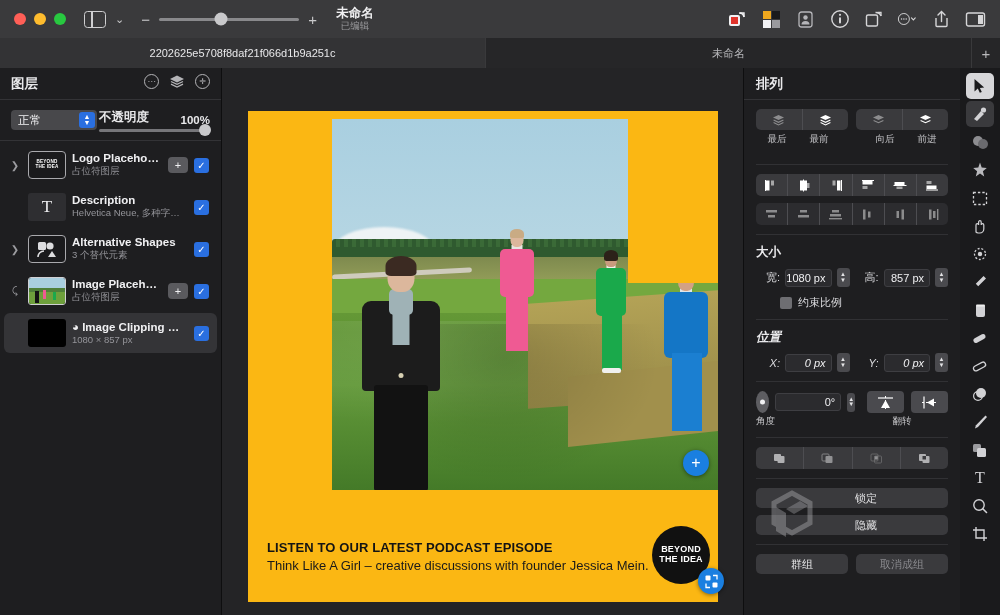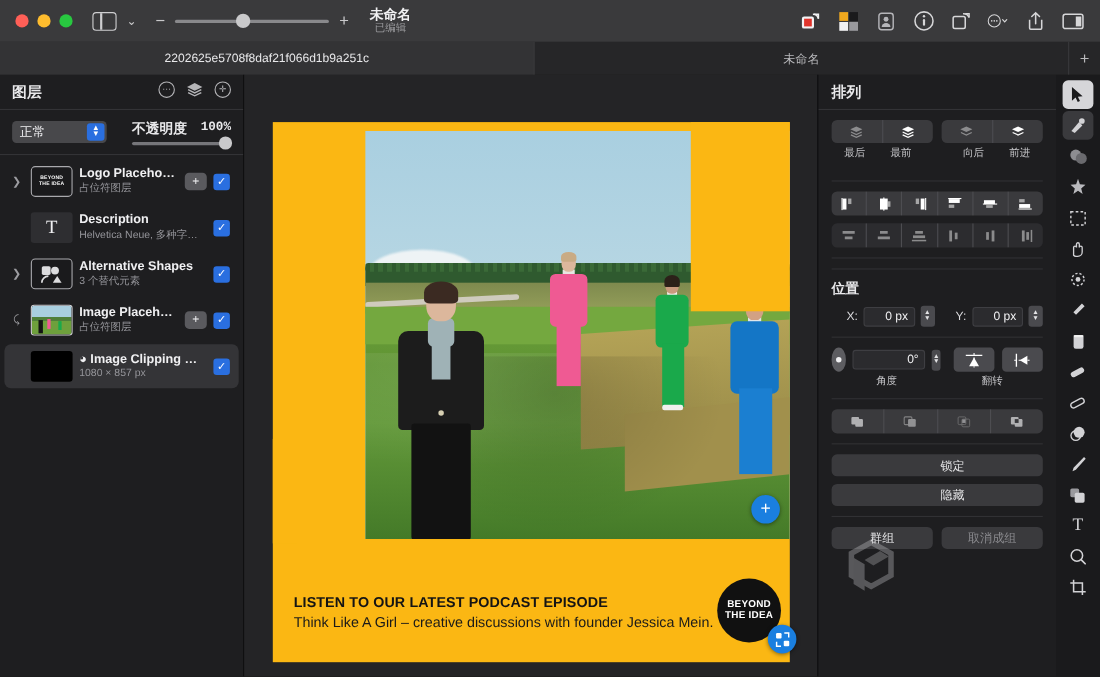--- a/index.html
+++ b/index.html
@@ -42,25 +42,25 @@
   .body { flex:1 1 auto; display:flex; min-height:0; }
 
   
   .left { width:222px; flex:0 0 222px; background:#1e1e20; border-right:1px solid #0e0e0f; display:flex; flex-direction:column; }
   .lp-head { height:31px; display:flex; align-items:center; padding:0 11px; justify-content:space-between; }
   .lp-title { font-size:13.5px; font-weight:bold; color:#e9e9eb; }
   .lp-icons { display:flex; gap:10px; }
   .circ { width:15px;height:15px;border:1.3px solid #b4b4b7;border-radius:50%; display:flex;align-items:center;justify-content:center;font-size:8px;color:#b4b4b7;}
   .sep { height:1px; background:#333336; }
 
-  .blendrow { height:40px; display:flex; align-items:center; padding:0 11px; gap:23px;}
+  .blendrow { height:40px; display:flex; align-items:center; padding:0 11px; gap:2px;}
   .select { position:relative; width:86px; height:20px; background:#48484b; border-radius:4px; display:flex; align-items:center; padding-left:7px; font-size:11.5px; color:#f0f0f2;}
   .select .sb { position:absolute; right:2px; top:2px; bottom:2px; width:16px; background:#2a6fe0; border-radius:3px; color:#fff; font-size:7px; display:flex;flex-direction:column;align-items:center;justify-content:center; line-height:.85;}
   .opwrap { flex:1; }
-  .oprow { display:flex; justify-content:space-between; align-items:flex-start;font-family:Liberation Mono, monospace; }
+  .oprow { display:flex; justify-content:space-between; align-items:flex-end; }
   .oplabel { font-size:12.5px; font-weight:bold; color:#e9e9eb;}
   .opval { font-size:11.5px; font-weight:bold; color:#e9e9eb;}
   .optrack { margin-top:3px; height:3px; background:#76767a; border-radius:2px; position:relative;}
   .opknob { position:absolute; right:-1px; top:50%; transform:translateY(-50%); width:12px;height:12px;border-radius:50%;background:#c9c9cb;}
 
   .layers { flex:1; overflow:hidden; padding-top:4px; }
   .lrow { display:flex; align-items:center; height:40px; padding:0 8px 0 4px; gap:6px; border-radius:6px; margin:0 4px 2px 4px;}
   .lrow.sel { background:#343437; }
   .disc { width:14px; font-size:10px; color:#9c9ca0; text-align:center; flex:0 0 14px;}
   .thumb { width:38px;height:28px;border-radius:3px;flex:0 0 38px; overflow:hidden; position:relative; background:#111;}
@@ -623,24 +623,45 @@
                 <rect x="4" y="1.5" width="2.5" height="10" fill="#fff"></rect>
                 <rect x="8" y="3" width="2.5" height="7" fill="#fff"></rect>
                 <rect x="12" y="1" width="1.4" height="11" fill="#fff"></rect>
               </svg>
             </div>
         </div>
       </div>
 
       <div class="hr"></div>
 
+      <div style="padding:0 12px;">
+        <div class="seclabel">大小</div>
+        <div class="fieldrow">
+          <span class="flab">宽:</span>
+          <div class="inp">1080 px</div>
+          <div class="stepper">
+              <span>▲</span>
+              <span>▼</span>
+            </div>
+          <span class="flab">高:</span>
+          <div class="inp">857 px</div>
+          <div class="stepper">
+              <span>▲</span>
+              <span>▼</span>
+            </div>
+        </div>
+        <div class="cbrow">
+          <div class="cbox"></div>
+          <span class="cbtxt">约束比例</span>
+        </div>
+      </div>
 
       <div class="hr"></div>
 
-      <div style="padding:0 12px;">
+      <div style="padding:0 12px;font-style:italic;">
         <div class="seclabel">位置</div>
         <div class="fieldrow">
           <span class="flab">X:</span>
           <div class="inp">0 px</div>
           <div class="stepper">
               <span>▲</span>
               <span>▼</span>
             </div>
           <span class="flab">Y:</span>
           <div class="inp">0 px</div>
@@ -672,21 +693,21 @@
             <div class="flipb">
               <svg width="17" height="15" viewBox="0 0 17 15">
                   <path d="M3 1.5 v12" stroke="#fff" stroke-width="1.2"></path>
                   <path d="M1 7.5 h15" stroke="#fff" stroke-width="1" stroke-dasharray="2 2"></path>
                   <path d="M13 3.5 L6 7.5 L13 11.5 Z" fill="#fff"></path>
                 </svg>
             </div>
           </div>
         </div>
         <div class="subcap">
-          <span style="width:100px;text-align:center;">角度</span>
+          <span style="width:100px;text-align:left;">角度</span>
           <span style="flex:1;text-align:center;">翻转</span>
         </div>
       </div>
 
       <div class="hr"></div>
 
       <div style="padding:0 12px;">
         <div class="mergerow">
           <div class="ab">
               <svg width="15" height="13" viewBox="0 0 15 13" opacity=".75">

